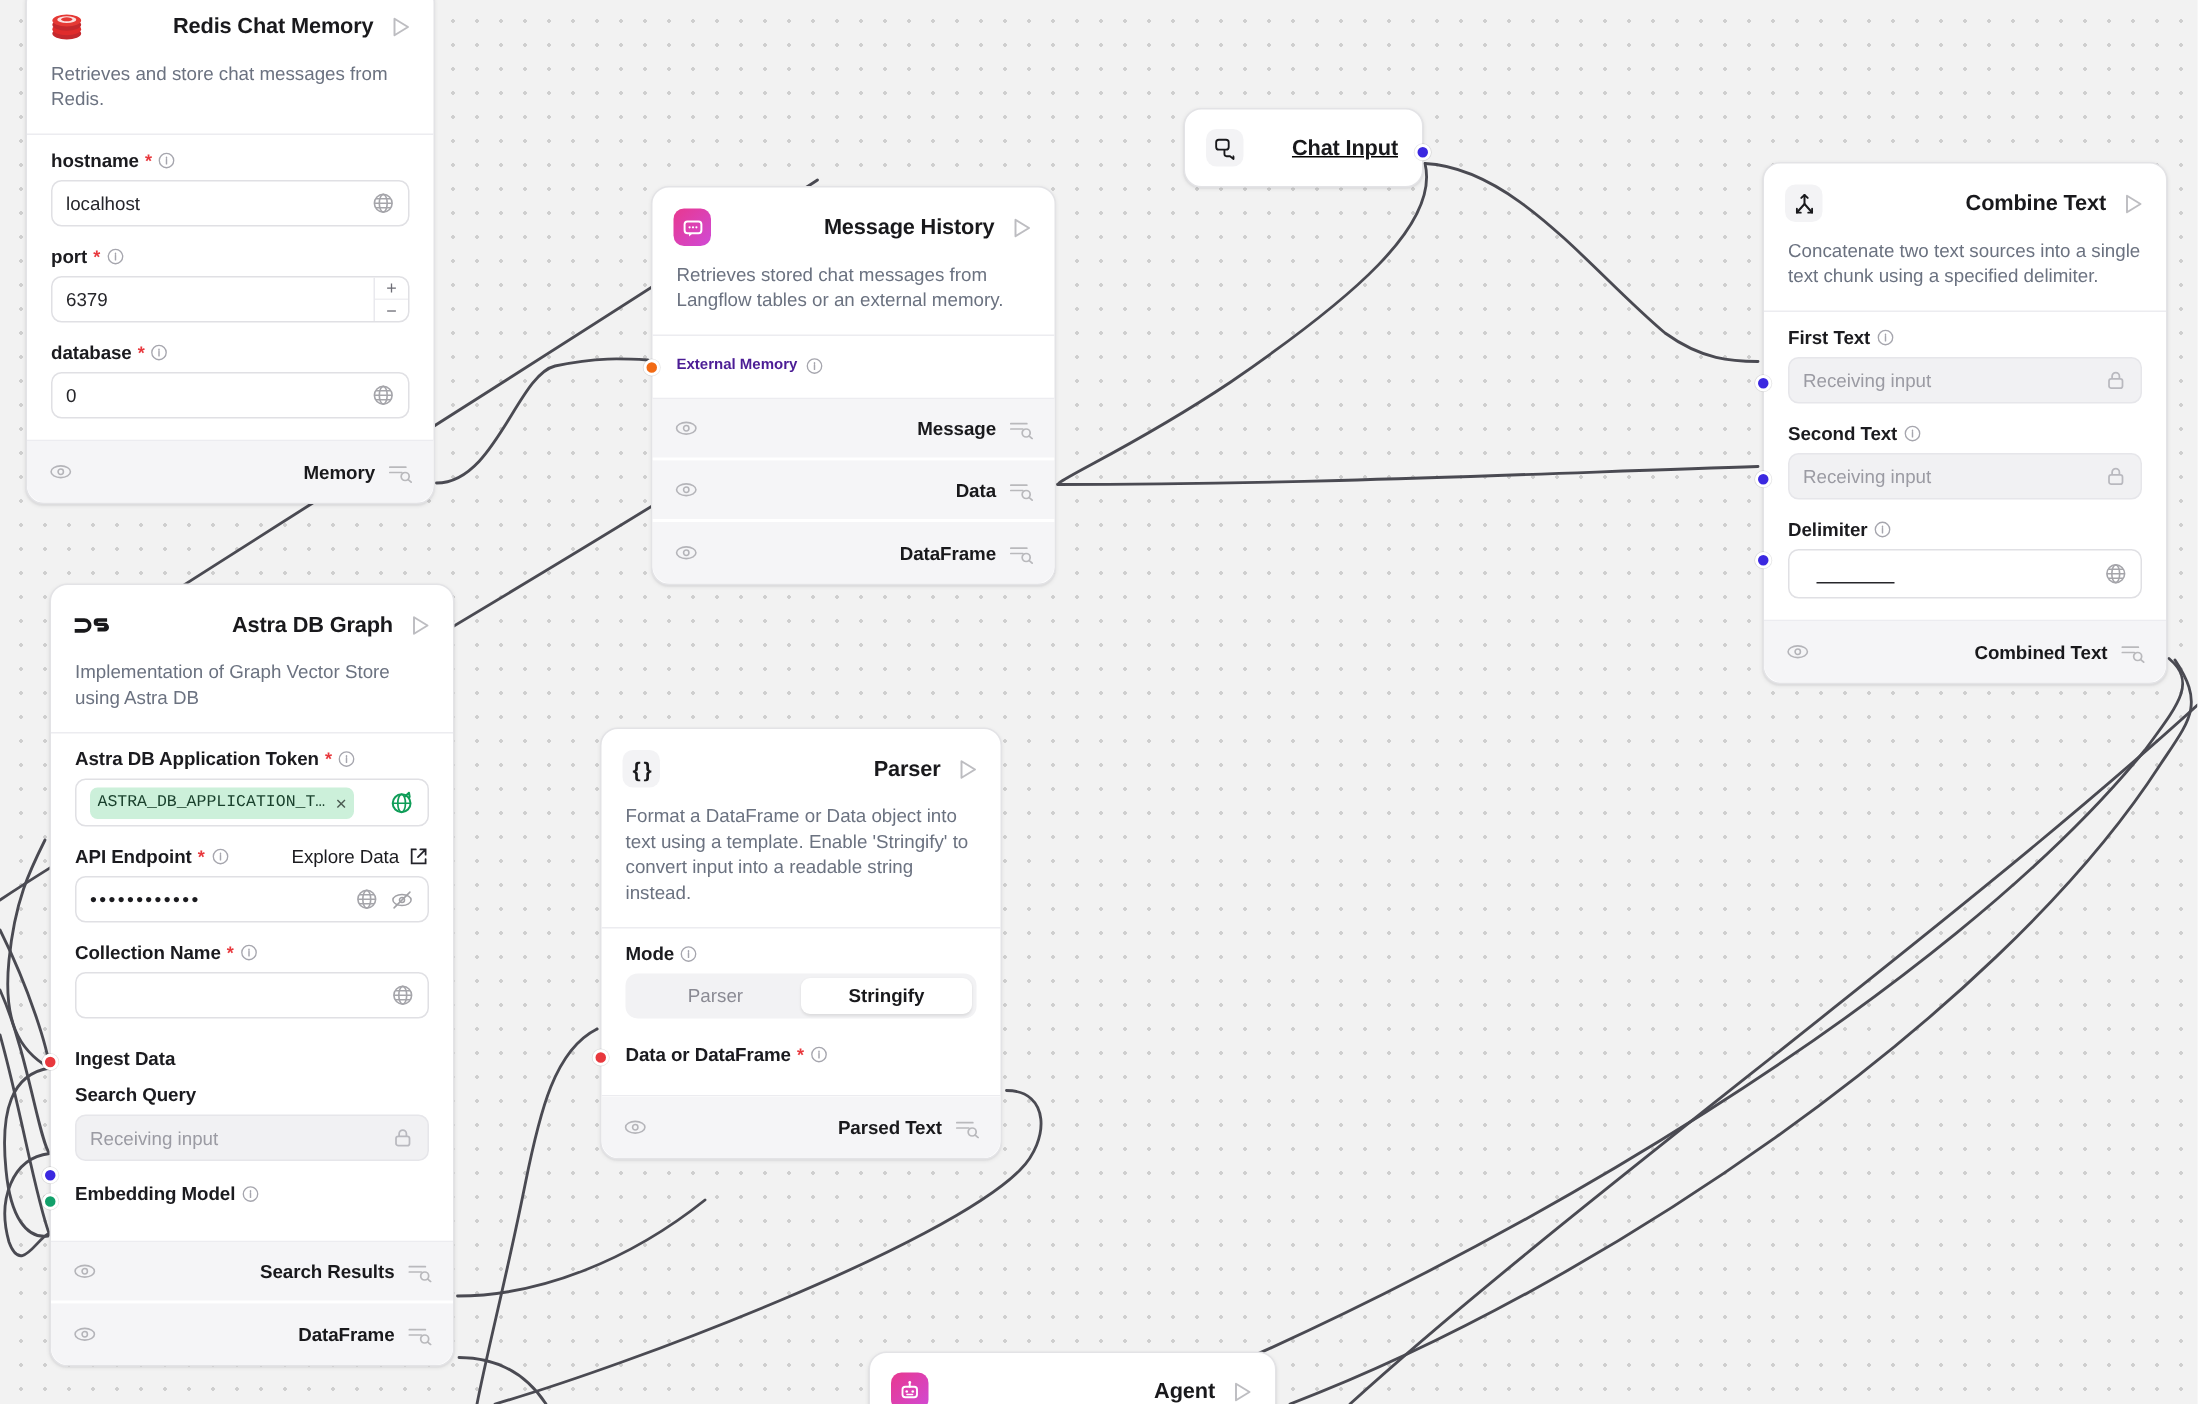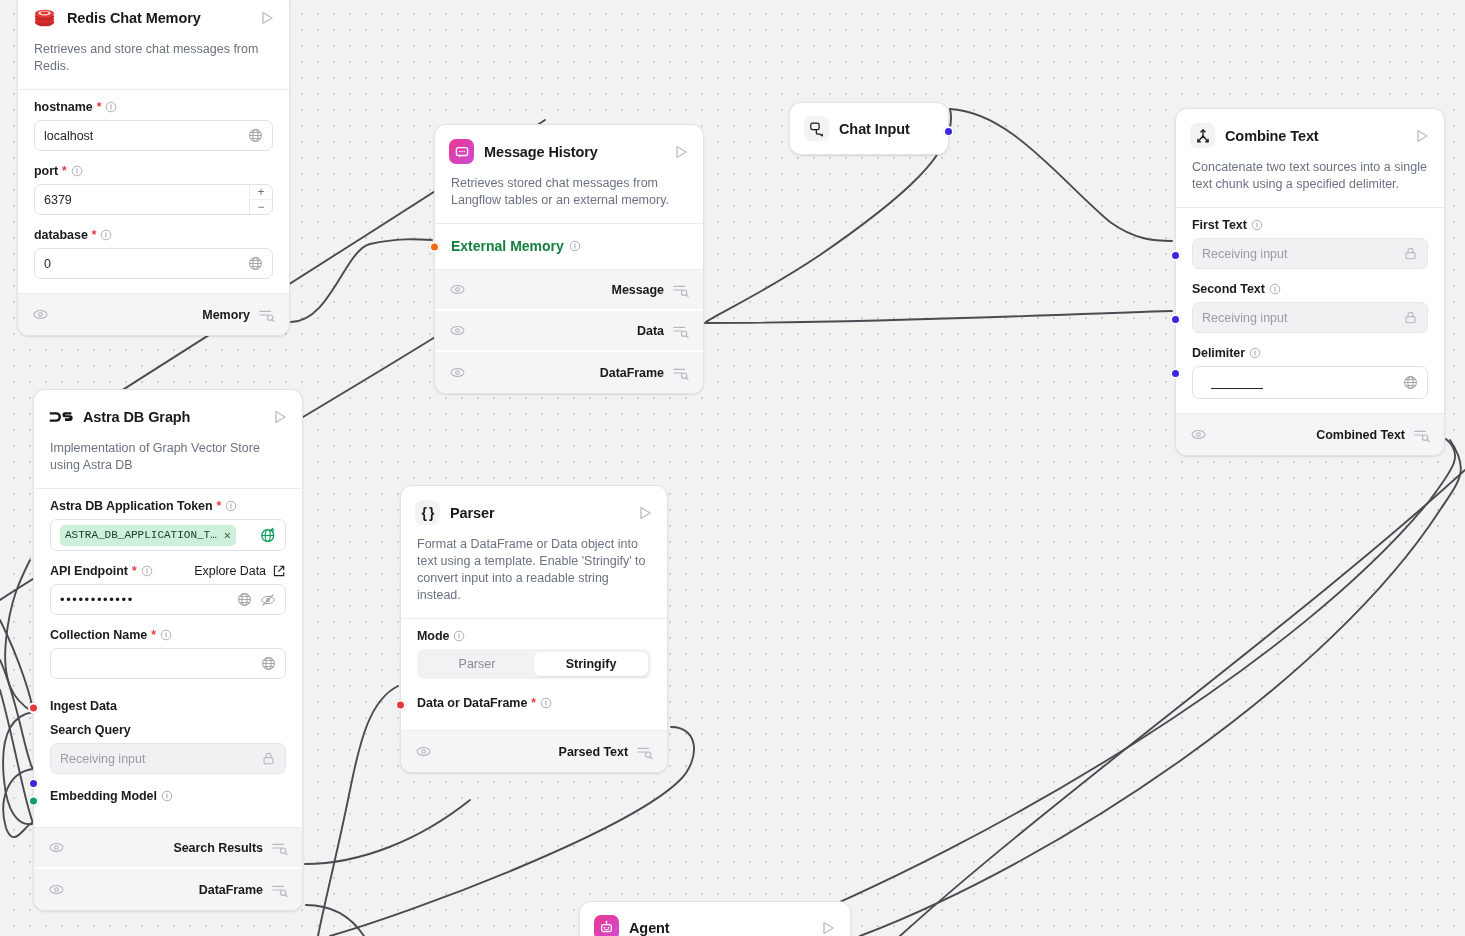--- a/index.html
+++ b/index.html
@@ -35,20 +35,21 @@
   }
   .node-icon {
     width: 25px; height: 25px; border-radius: 7px;
     display: flex; align-items: center; justify-content: center;
     flex: 0 0 auto;
   }
   .node-title {
     font-size: 14.5px; font-weight: 700; color: #19191c;
     letter-spacing: -0.1px; flex: 1 1 auto;
     white-space: nowrap;
+    text-align: right;
   }
   .play-btn { width: 16px; height: 16px; flex: 0 0 auto; opacity: .45; }
   .node-desc {
     padding: 11px 16px 14px 16px;
     font-size: 12.5px; line-height: 17px; color: #6b7280;
   }
   .node-sep { height: 1px; background: #ececf0; }
   .node-body { padding: 10px 16px 12px 16px; }
 
   .field { margin-bottom: 13px; }
@@ -103,22 +104,22 @@
   .toggle .opt {
     flex: 1 1 50%; display: flex; align-items: center; justify-content: center;
     font-size: 12.5px; color: #8a8a93; border-radius: 6px; font-weight: 400;
   }
   .toggle .opt.active {
     background: #fff; color: #19191c; font-weight: 700;
     box-shadow: 0 1px 2px rgba(16,18,22,.10);
   }
 
   .plainrow {
-    display: flex; align-items: center; gap: 5px;
-    font-size: 14px; font-weight: 700; color: #15803d;
+    display: flex; gap: 5px;
+    font-size: 10px; font-weight: 700; color: #4c1d95;
     padding: 8px 16px;
   }
 
   .outputs { border-top: 1px solid #ececf0; border-radius: 0 0 12px 12px; overflow: hidden; }
   .orow {
     position: relative;
     display: flex; align-items: center;
     height: 41px; padding: 0 14px; background: #f5f5f7;
     border-bottom: 2px solid #fff;
   }
@@ -559,21 +560,21 @@
         <svg class="olist" width="16" height="14" viewBox="0 0 18 14">
             <path d="M1 3h12M1 7h9" stroke="#3c3c44" stroke-width="1.3" stroke-linecap="round"></path>
             <circle cx="12.5" cy="10" r="3" fill="none" stroke="#3c3c44" stroke-width="1.3"></circle>
             <path d="M14.8 12.3 17 14.3" stroke="#3c3c44" stroke-width="1.3" stroke-linecap="round"></path>
           </svg>
 
       </div>
     </div>
   </div>
 
-  <div class="node mini-node" style="left:789px; top:102px; width:160px;">
+  <div class="node mini-node" style="left:789px; top:72px; width:160px;text-decoration:underline;">
     <div class="node-head">
       <div class="node-icon" style="background:#f3f3f5;">
         <svg width="16" height="16" viewBox="0 0 18 18">
             <rect x="2" y="2.4" width="9.4" height="7.4" rx="2" fill="none" stroke="#19191c" stroke-width="1.4"></rect>
             <path d="M8.2 9.8 v3.4 a1.6 1.6 0 0 0 1.6 1.6 h2.6 l2.6 2 v-2 h.2" fill="none" stroke="#19191c" stroke-width="1.4" stroke-linejoin="round"></path>
           </svg>
       </div>
       <div class="node-title">Chat Input</div>
     </div>
     <div class="h blue" style="right:-6px; top:23px;"></div>

